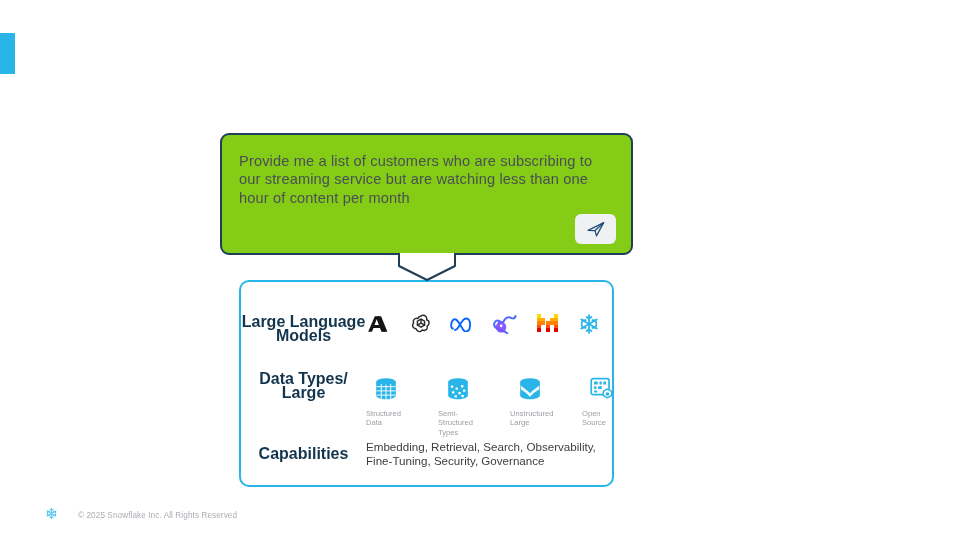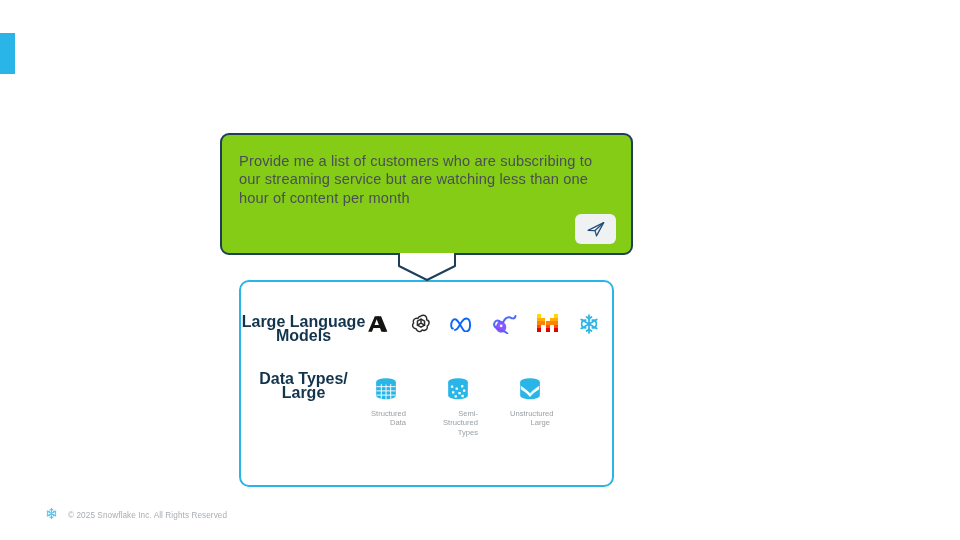--- a/index.html
+++ b/index.html
@@ -120,21 +120,21 @@
 
   
   #row-datatypes { top: 90px; }
   #datatype-items {
     display: flex;
     align-items: flex-start;
     gap: 32px;
   }
   .dt-item {
     width: 40px;
-    text-align: right;
+    text-align: left;
   }
   .dt-icon {
     height: 34px;
     display: flex;
     align-items: center;
     justify-content: center;
   }
   .dt-label {
     margin-top: 3px;
     font-size: 7.6px;
@@ -154,21 +154,21 @@
   }
   #row-capabilities .row-label { margin-top: 7px; }
 
   
   #footer {
     position: absolute;
     left: 45px;
     top: 506px;
     display: flex;
     align-items: center;
-    gap: 10px;
+    gap: 20px;
   }
   #footer-text {
     font-size: 8.2px;
     color: #a9adb2;
     letter-spacing: 0.01em;
   }
 </style>
 </head>
 <body>
 
@@ -309,24 +309,48 @@
           <svg width="30" height="30" viewBox="0 0 32 32">
             <ellipse cx="16" cy="8.5" rx="10.5" ry="4" fill="#29B5E8"></ellipse>
             <path d="M5.5 8.5 V23 c0 2.2 4.7 4 10.5 4 s10.5-1.8 10.5-4 V8.5 Z" fill="#29B5E8"></path>
             <path d="M6.2 12.6 C10 15.4 12.6 17 16 20.6 C19.4 17 22 15.4 25.8 12.6 L25.8 16.2 C22.3 18.6 19.2 20.6 16 24.4 C12.8 20.6 9.7 18.6 6.2 16.2 Z" fill="#ffffff" opacity="0.95"></path>
           </svg>
         </div>
         <div class="dt-label">Unstructured
 Large</div>
       </div>
 
+      <div class="dt-item">
+        <div class="dt-icon">
+          <svg width="30" height="30" viewBox="0 0 32 32">
+            <rect x="4.5" y="5" width="19" height="17" rx="2" fill="none" stroke="#29B5E8" stroke-width="1.8"></rect>
+            <g fill="#29B5E8">
+              <rect x="7.5" y="8" width="4" height="3.2" rx="0.6"></rect>
+              <rect x="13.2" y="8" width="2.6" height="3.2" rx="0.6"></rect>
+              <rect x="17.4" y="8" width="3" height="3.2" rx="0.6"></rect>
+              <rect x="7.5" y="13" width="2.6" height="3" rx="0.6"></rect>
+              <rect x="11.8" y="13" width="4" height="3" rx="0.6"></rect>
+              <rect x="7.5" y="17.6" width="3.4" height="2.2" rx="0.6"></rect>
+            </g>
+            <path d="M21.5 17.5 L26.5 20.4 L26.5 25 L21.5 27.8 L16.8 25 L16.8 20.4 Z" fill="#ffffff" stroke="#29B5E8" stroke-width="1.7" stroke-linejoin="round" transform="translate(0.5,-1.5) scale(0.92) translate(1.5,1.5)"></path>
+            <circle cx="21.8" cy="21.4" r="1.9" fill="#29B5E8"></circle>
+          </svg>
+        </div>
+        <div class="dt-label">Open
+Source</div>
+      </div>
 
     </div>
   </div>
 
+  <div class="cap-row" id="row-capabilities">
+    <div class="row-label">Capabilities</div>
+    <div id="capabilities-text">Embedding, Retrieval, Search, Observability,
+Fine-Tuning, Security, Governance</div>
+  </div>
 
 </div>
 
 <div id="footer">
   <span>
     <svg width="13" height="13" viewBox="0 0 24 24" fill="none" stroke="#5BC8EE" stroke-width="2.1" stroke-linecap="round">
       <path d="M12 2.6 V21.4 M4 7.3 L20 16.7 M4 16.7 L20 7.3"></path>
       <path d="M9.4 4.6 L12 6.3 L14.6 4.6 M9.4 19.4 L12 17.7 L14.6 19.4"></path>
       <path d="M4.4 11.3 L5.4 8.3 L8.5 8.1 M19.6 12.7 L18.6 15.7 L15.5 15.9"></path>
       <path d="M8.5 15.9 L5.4 15.7 L4.4 12.7 M15.5 8.1 L18.6 8.3 L19.6 11.3"></path>

